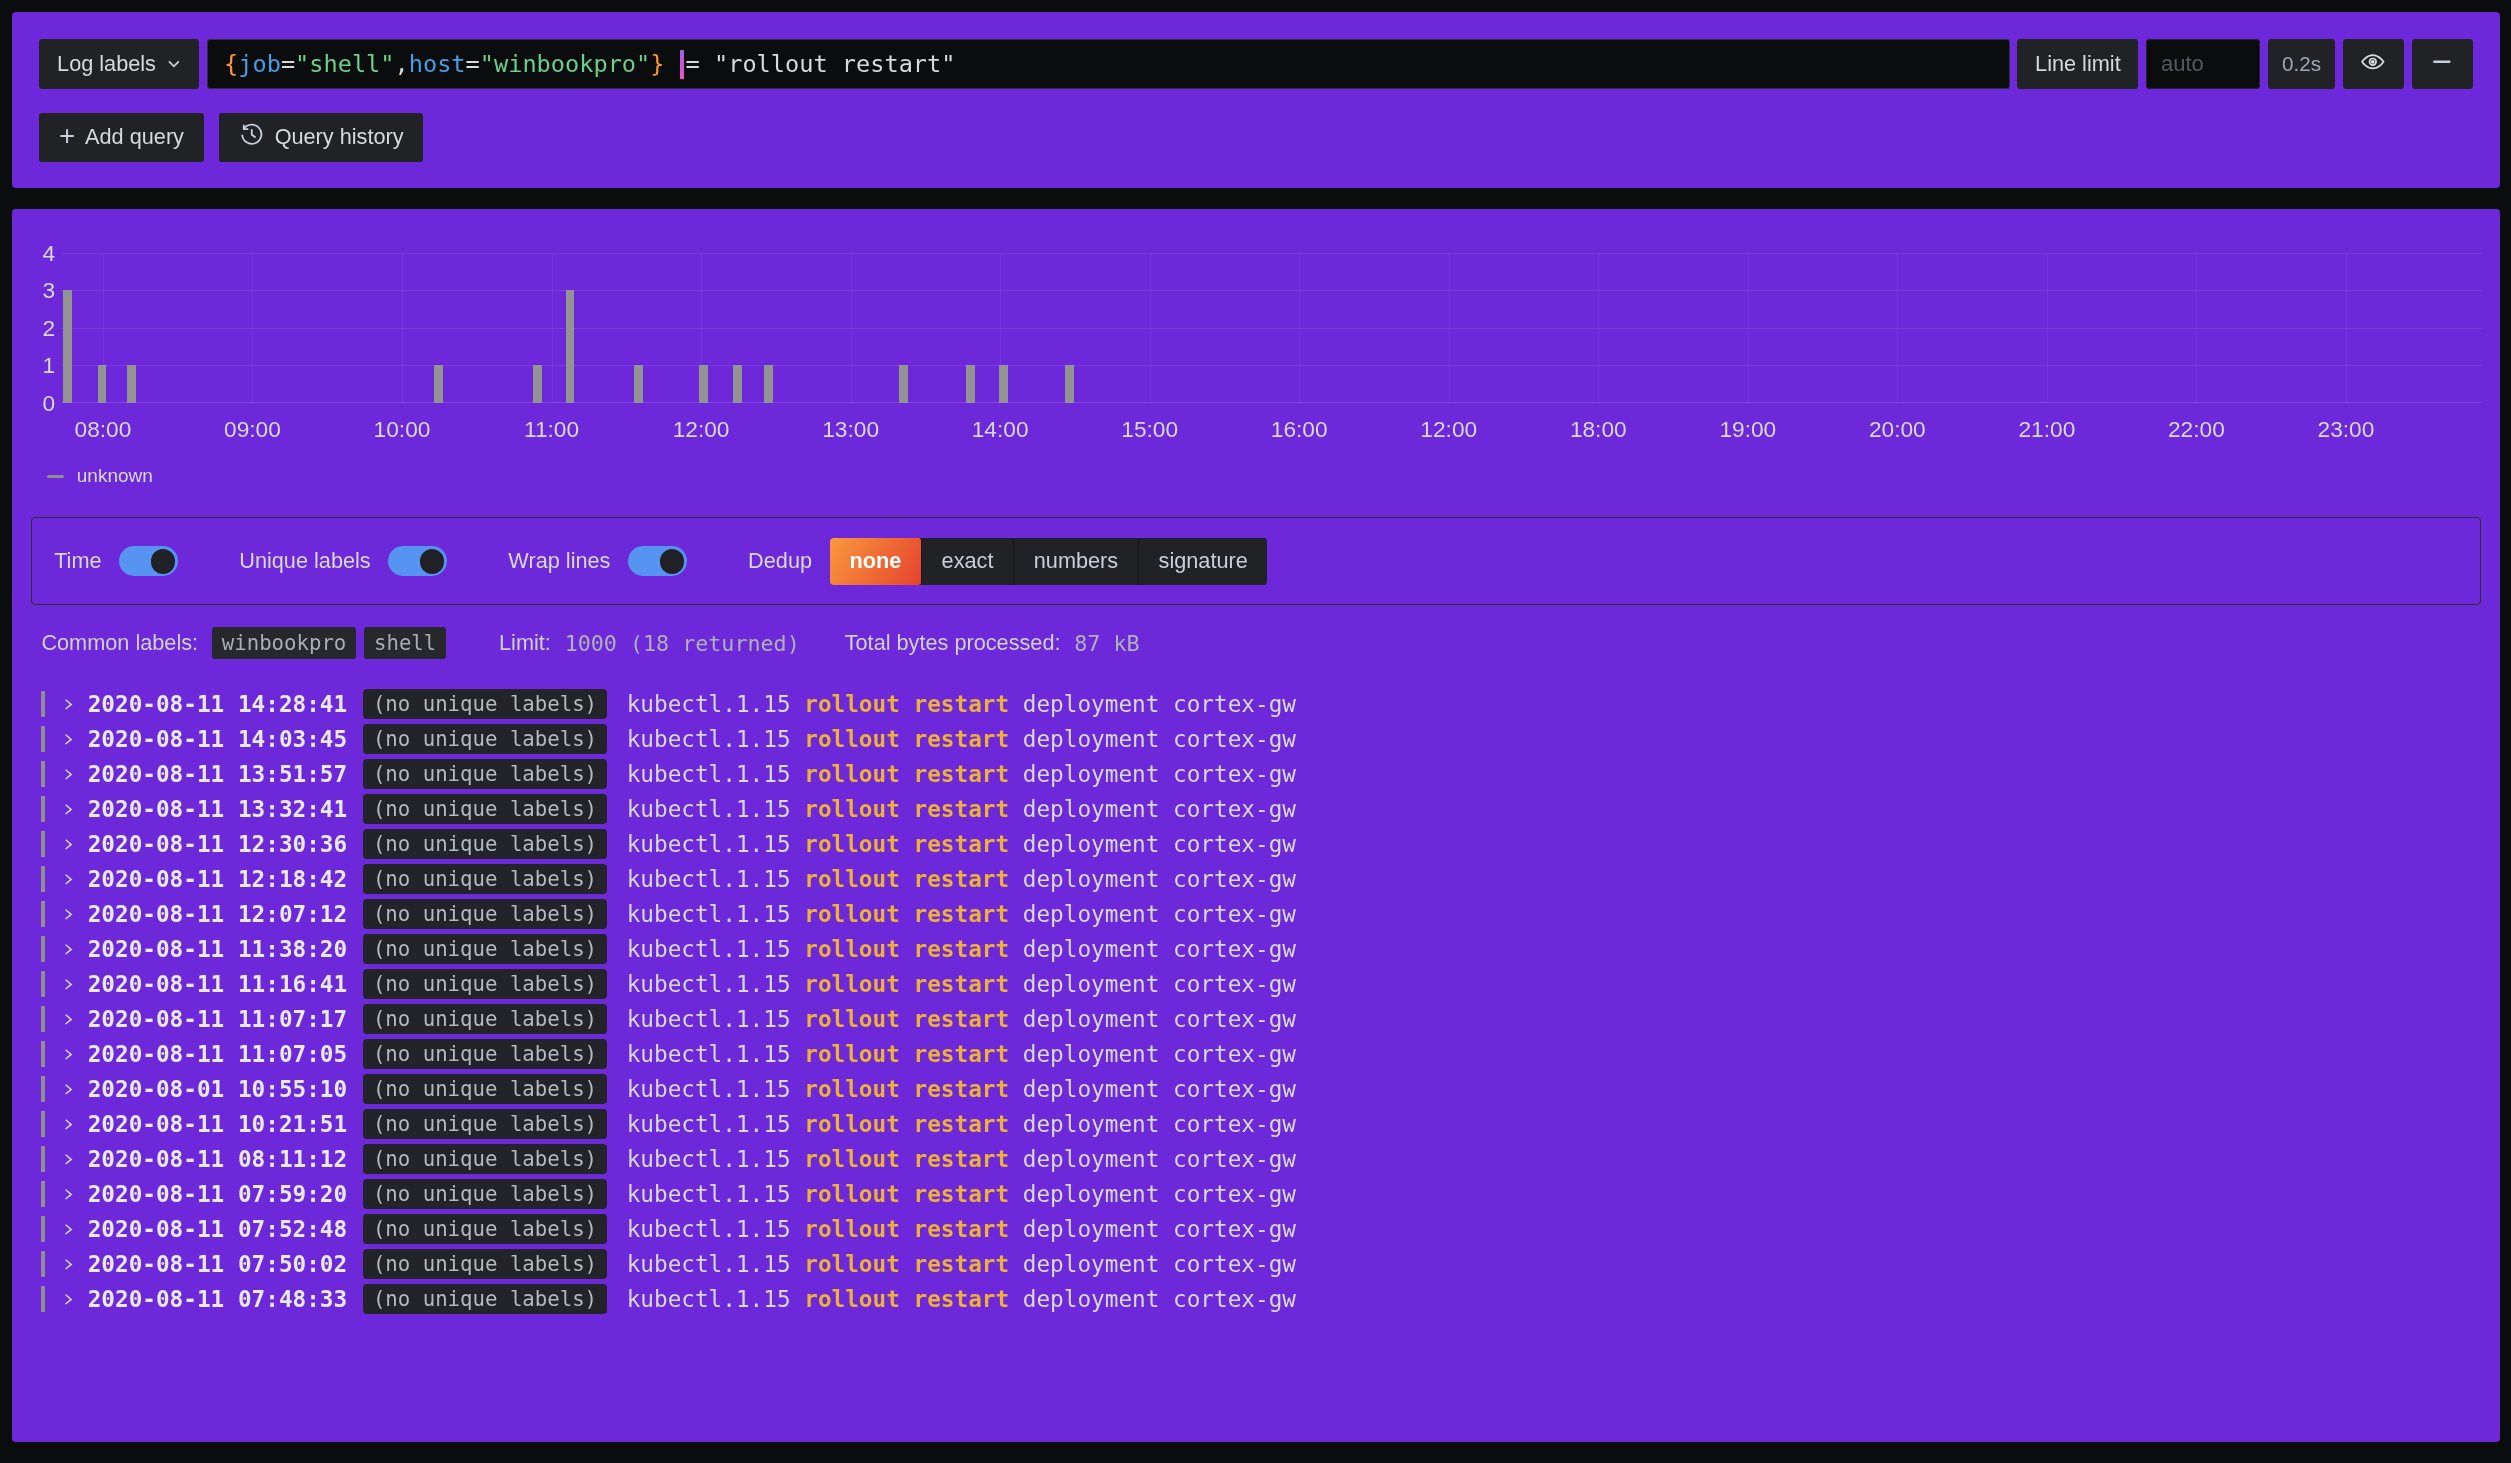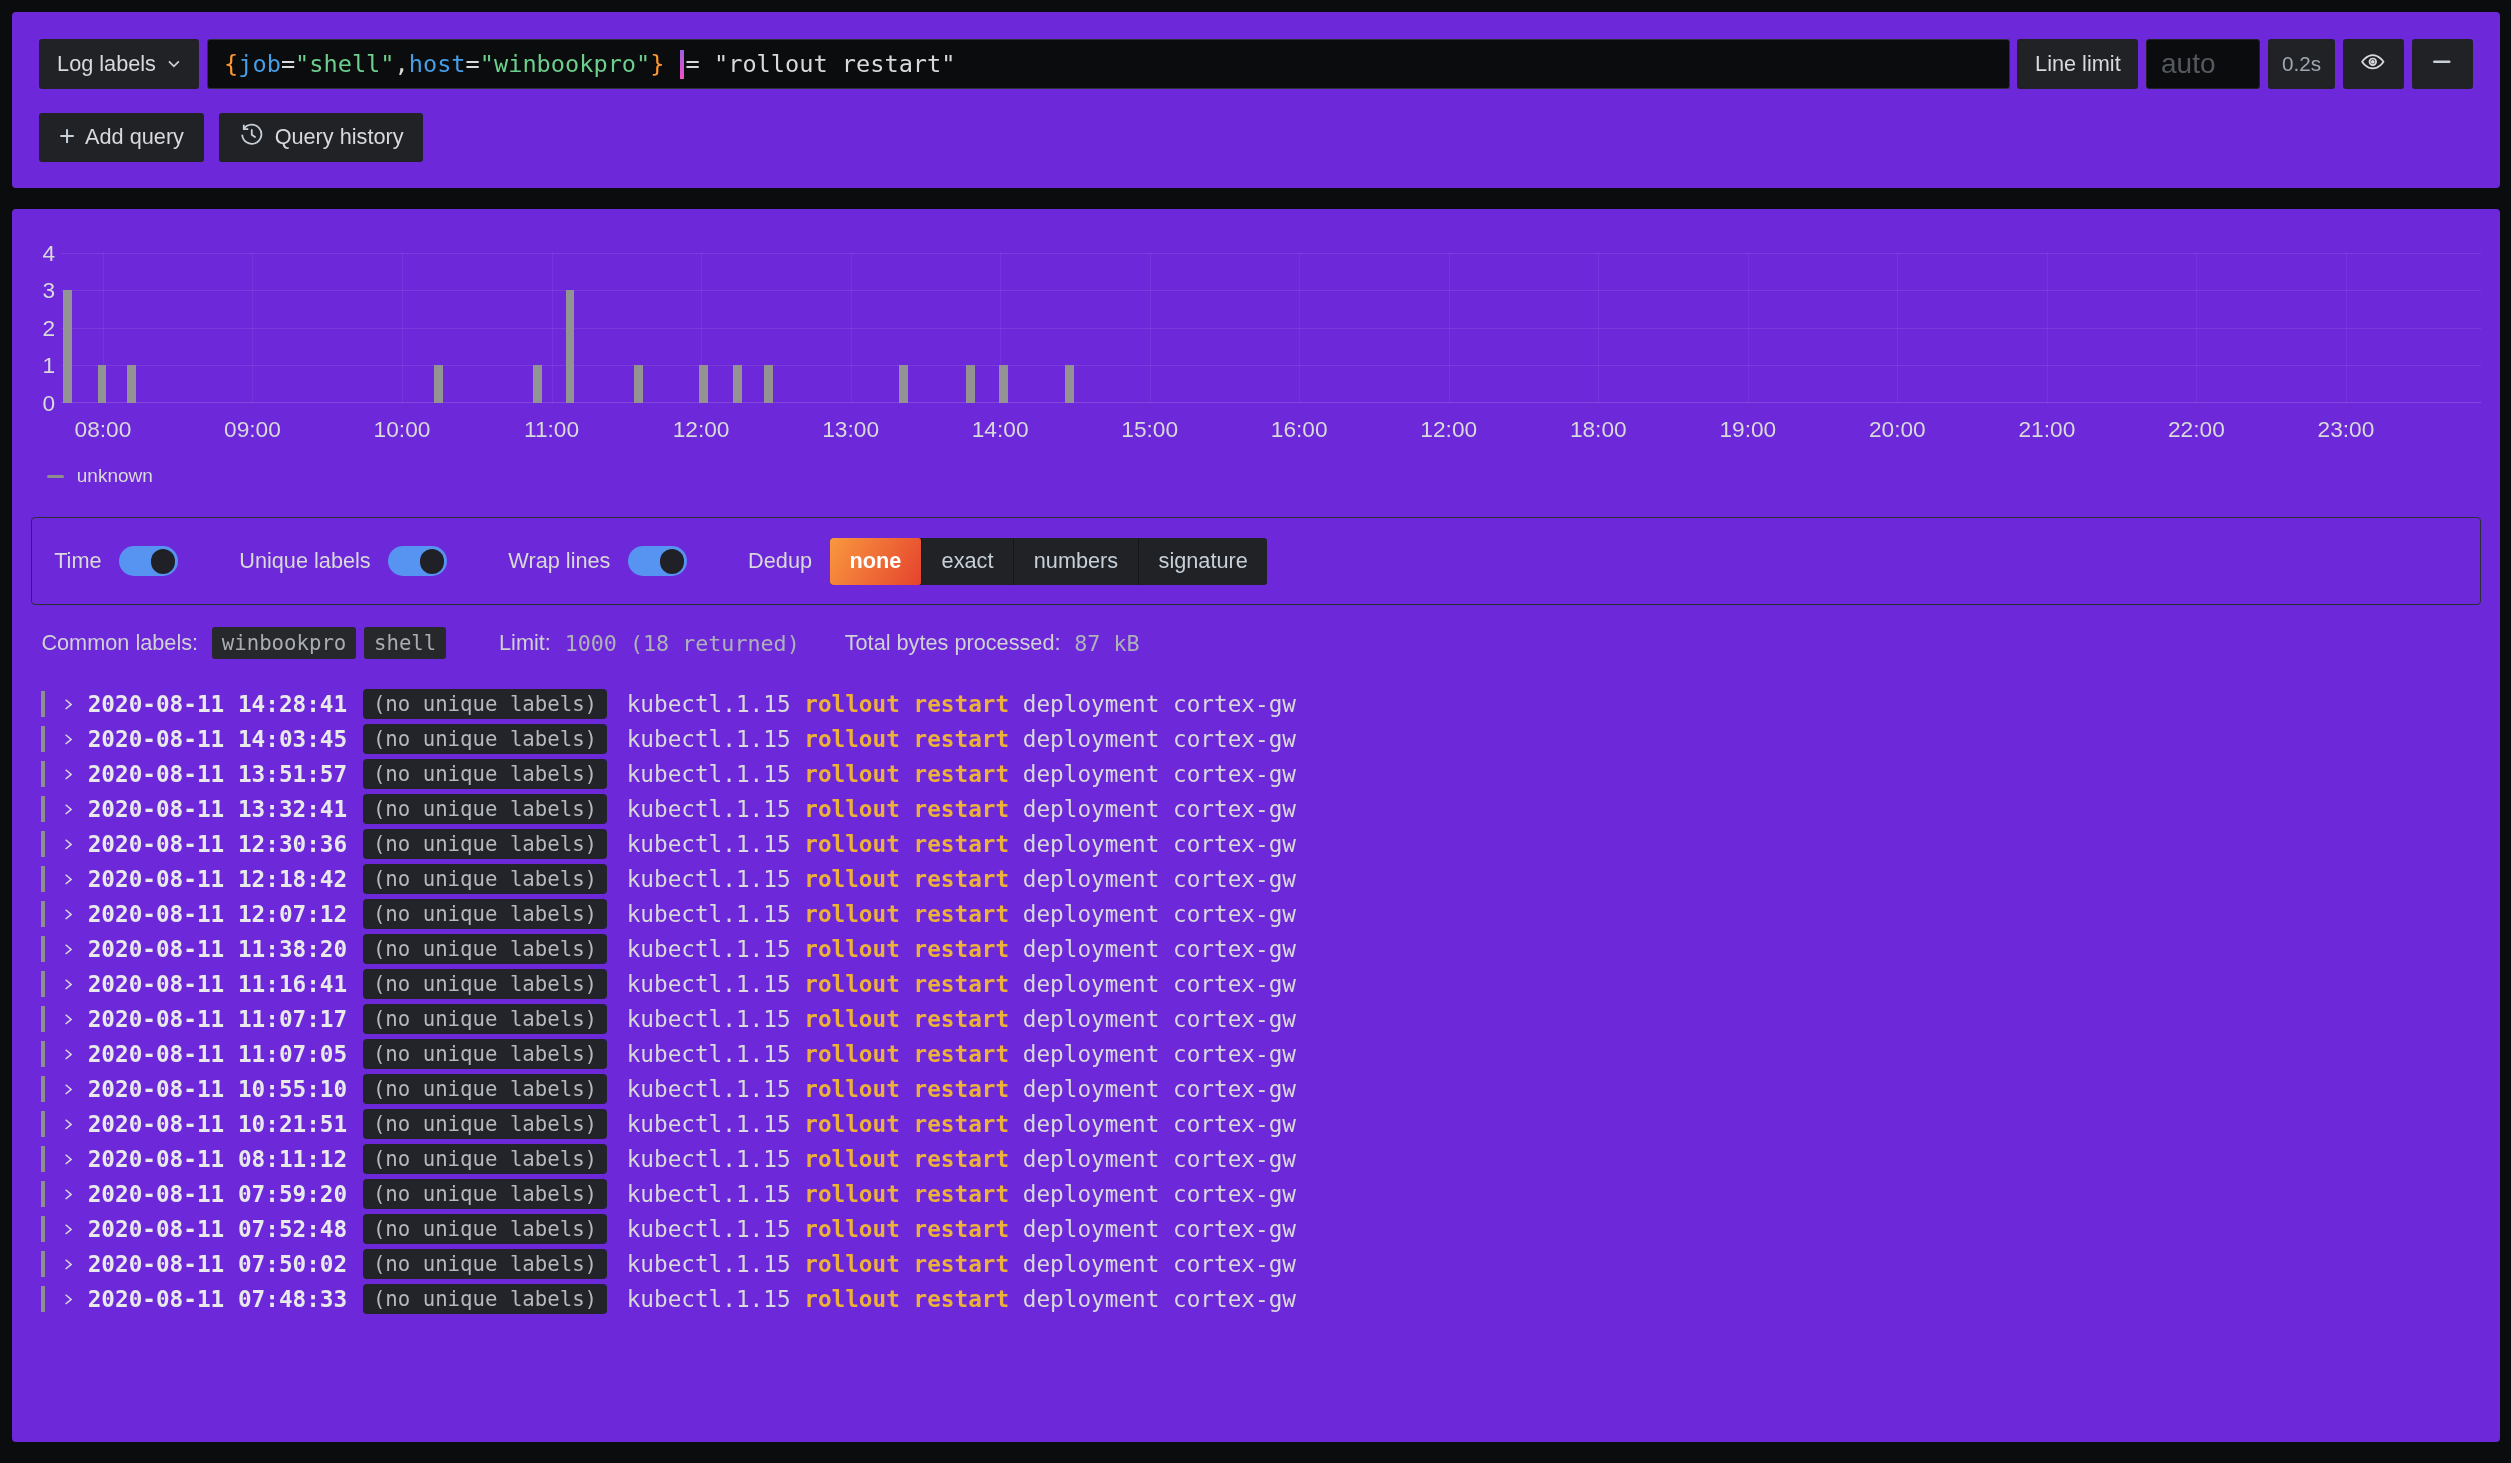--- a/index.html
+++ b/index.html
@@ -20,21 +20,21 @@
     display:flex; align-items:center; padding:0 15.8px;
     font-family:"DejaVu Sans Mono", monospace; font-size:23.6px; white-space:pre; }
   .tok-brace { color:#FF9830; }
   .tok-key   { color:#459EE7; }
   .tok-str   { color:#6CCF8E; }
   .tok-op    { color:#d8d9da; }
   .cursor-bar { display:inline-block; width:3.9px; height:29.6px; margin:0 2px 0 1px;
     vertical-align:middle; background:linear-gradient(180deg,#9b5fe0 0%, #f052c4 100%); }
   .label-box { padding:0 17.7px; cursor:default; }
   .auto-input { width:114px; background:#0b0c0e; border:1px solid #202226; border-radius:3px;
-    color:#d8d9da; font-size:28px; padding:0 13.8px; font-family:"Liberation Sans",sans-serif; }
+    color:#d8d9da; font-size:22px; padding:0 13.8px; font-family:"Liberation Sans",sans-serif; }
   .auto-input::placeholder { color:#55595f; }
   .duration-badge { padding:0 13.8px; color:#9fa7b3; font-weight:400; font-size:20.7px; cursor:default; }
   .icon-btn { width:61px; }
   .query-actions { display:flex; gap:15.8px; margin-top:23.6px; padding:0 13.8px; }
   .action-btn { height:49px; padding:0 19.7px; }
   .plus-glyph { font-size:27.6px; font-weight:400; color:#c7d0d9; line-height:1; margin-top:-3px; }
 
   
   .logs-panel { margin-top:21.7px; height:1233px; padding:13.8px 19.7px 19.7px 19.7px; }
   .panel-header { display:flex; align-items:center; gap:19.7px; padding:7.9px 0 0 15.8px; }
@@ -382,21 +382,21 @@
           <span class="row-chip">(no unique labels)</span>
           <span class="msg"><span>kubectl.1.15 </span><span class="match">rollout restart</span><span> deployment cortex-gw</span></span>
         </div>
         <div class="log-row">
           <span class="lvl-bar"></span>
           <span class="row-chevron">
             <svg width="14.8" height="14.8" viewBox="0 0 16 16">
               <path d="M5 3l6 5-6 5" fill="none" stroke="#d8d9da" stroke-width="1.6"></path>
             </svg>
           </span>
-          <span class="ts">2020-08-11 10:55:10</span>
+          <span class="ts">2020-08-01 10:55:10</span>
           <span class="row-chip">(no unique labels)</span>
           <span class="msg"><span>kubectl.1.15 </span><span class="match">rollout restart</span><span> deployment cortex-gw</span></span>
         </div>
         <div class="log-row">
           <span class="lvl-bar"></span>
           <span class="row-chevron">
             <svg width="14.8" height="14.8" viewBox="0 0 16 16">
               <path d="M5 3l6 5-6 5" fill="none" stroke="#d8d9da" stroke-width="1.6"></path>
             </svg>
           </span>

